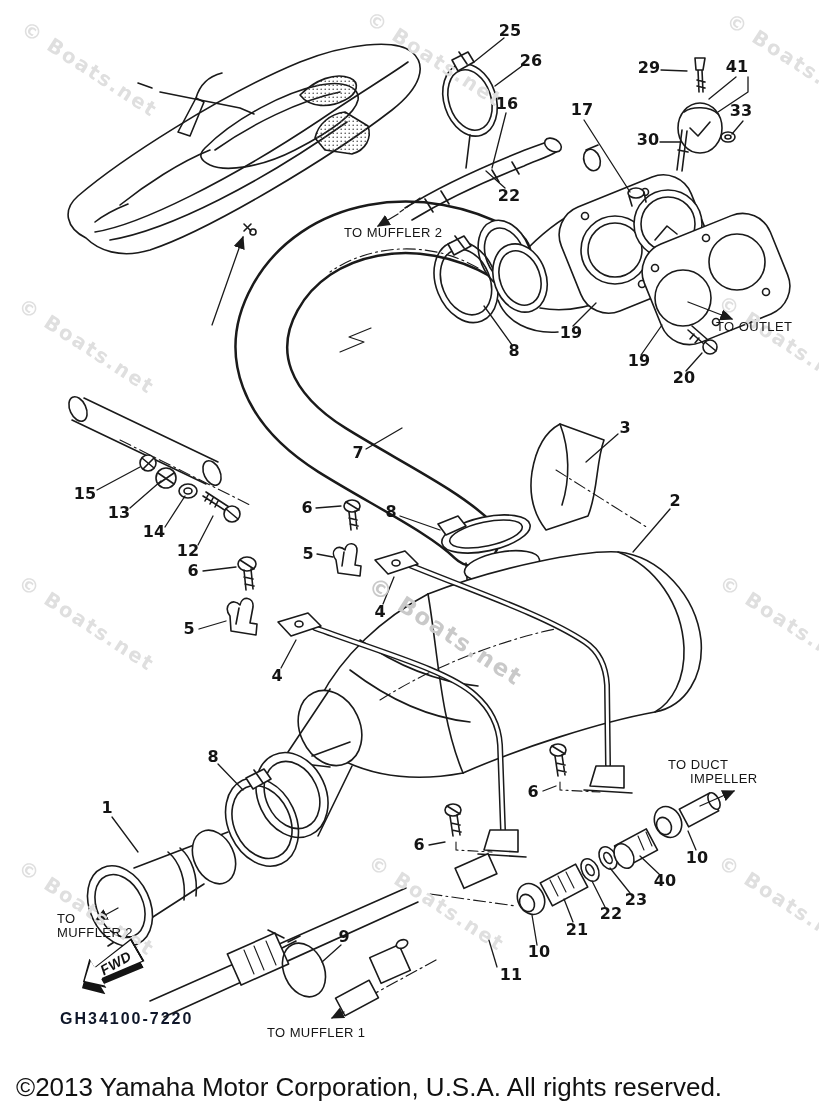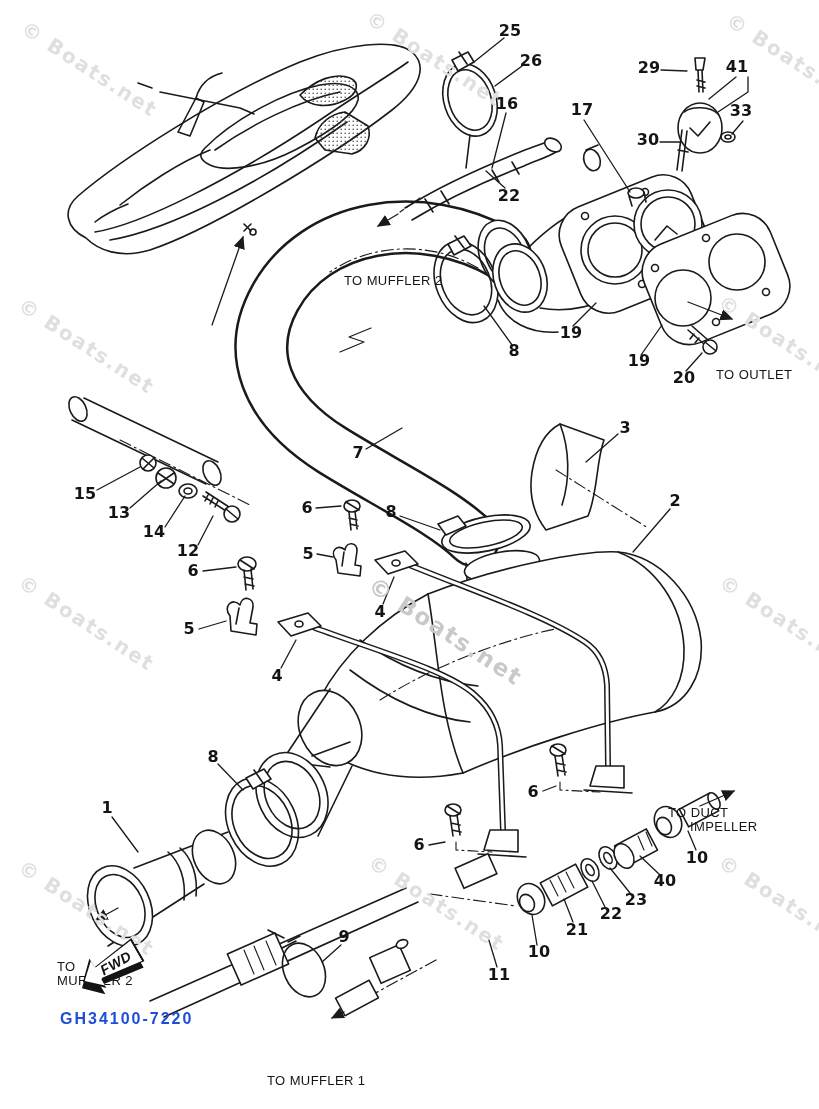--- a/index.html
+++ b/index.html
@@ -9,24 +9,24 @@
   
   .wm{position:absolute;font-family:"DejaVu Sans",sans-serif;font-weight:bold;
       font-size:20px;letter-spacing:2px;color:#dfdfdf;transform:rotate(33deg);
       transform-origin:left top;white-space:nowrap;pointer-events:none;}
   .wm.dark{color:#c9c9c9;font-size:23px;}
   
   .co{position:absolute;width:30px;text-align:center;
       font:bold 16px "DejaVu Sans",sans-serif;color:#141414;}
   
   .lbl{position:absolute;font:13px "Liberation Sans",sans-serif;color:#161616;
-       letter-spacing:.4px;white-space:pre;line-height:14px;margin-top:48px;}
+       letter-spacing:.4px;white-space:pre;line-height:14px;}
   .lbl .ind{display:inline-block;width:22px;}
   .partcode{position:absolute;font:bold 16px "Liberation Sans",sans-serif;
-            letter-spacing:2px;color:#1d4ed8;}
+            letter-spacing:2px;color:#0f172a;}
   .copyright{position:absolute;left:16px;top:1072px;width:800px;
              font:26px "Liberation Sans",sans-serif;color:#111;}
   
   .fwd-wrap{position:absolute;left:80px;top:948px;width:66px;height:40px;
             transform:rotate(-30deg);}
   .fwd-shadow,.fwd-body{position:absolute;clip-path:polygon(0% 50%,27% 0%,27% 30%,100% 10%,100% 88%,27% 70%,27% 100%);}
   .fwd-shadow{left:-4px;top:5px;width:64px;height:34px;background:#141414;}
   .fwd-body{left:0;top:0;width:64px;height:34px;background:#141414;}
   .fwd-inner{position:absolute;left:2px;top:2px;width:60px;height:30px;background:#fff;
              clip-path:polygon(0% 50%,27% 0%,27% 30%,100% 10%,100% 88%,27% 70%,27% 100%);
@@ -348,32 +348,33 @@
   <div class="co" style="left:518px;top:782px">6</div>
   <div class="co" style="left:404px;top:835px">6</div>
   <div class="co" style="left:92px;top:798px">1</div>
   <div class="co" style="left:329px;top:927px">9</div>
   <div class="co" style="left:682px;top:848px">10</div>
   <div class="co" style="left:650px;top:871px">40</div>
   <div class="co" style="left:621px;top:890px">23</div>
   <div class="co" style="left:596px;top:904px">22</div>
   <div class="co" style="left:562px;top:920px">21</div>
   <div class="co" style="left:524px;top:942px">10</div>
-  <div class="co" style="left:484px;top:965px">11</div>
+  <div class="co" style="left:496px;top:965px">11</div>
 
   <div class="lbl" style="left:344px;top:226px">TO MUFFLER 2</div>
   <div class="lbl" style="left:716px;top:320px">TO OUTLET</div>
   <div class="lbl" style="left:57px;top:912px"><span>TO</span><br><span>MUFFLER 2</span></div>
   <div class="lbl" style="left:668px;top:758px"><span>TO DUCT</span><br><span class="ind"></span><span>IMPELLER</span></div>
   <div class="lbl" style="left:267px;top:1026px">TO MUFFLER 1</div>
 
   <div class="fwd-wrap">
     <div class="fwd-shadow"></div>
     <div class="fwd-body">
       <div class="fwd-inner">
           <span>FWD</span>
         </div>
     </div>
   </div>
 
   <div class="partcode" style="left:60px;top:1010px">GH34100-7220</div>
 
+  <div class="copyright">©2013 Yamaha Motor Corporation, U.S.A. All rights reserved.</div>
 </div>
 
 </body></html>

